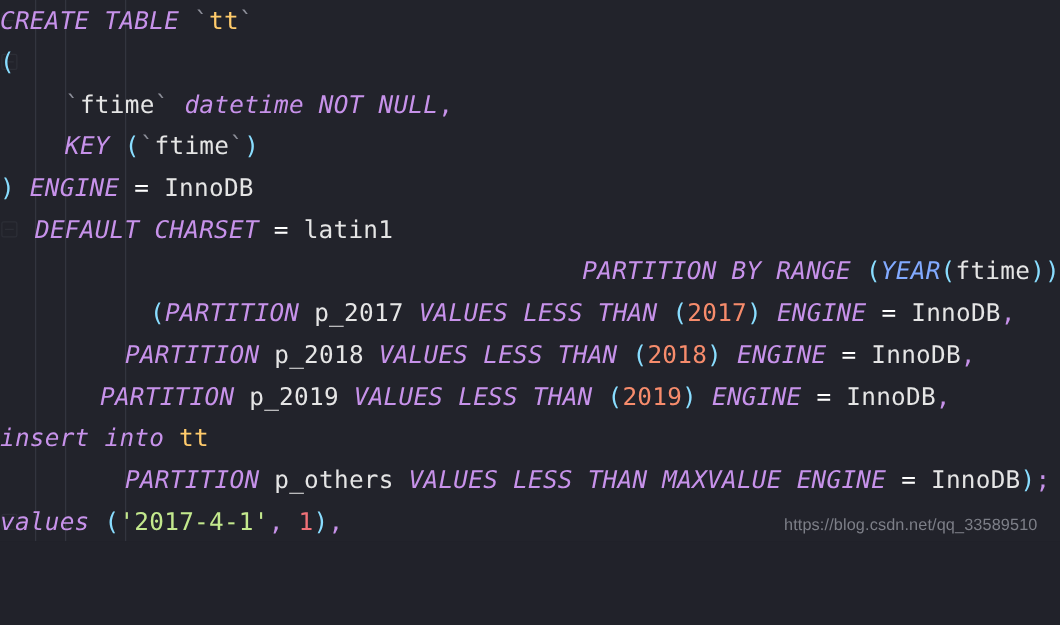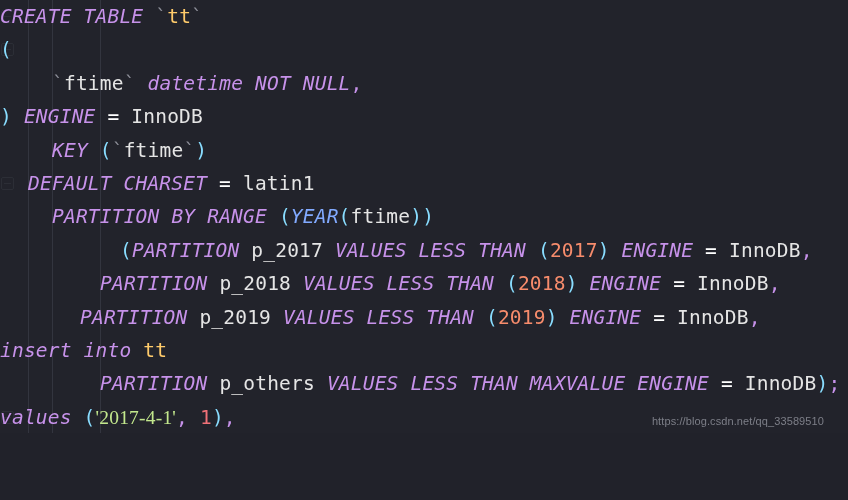--- a/index.html
+++ b/index.html
@@ -70,32 +70,32 @@
     letter-spacing: 0.2px;
   }
 
   
   .kw   { color: #c792ea; font-style: italic; }   
   .fn   { color: #82aaff; font-style: italic; }   
   .id   { color: #ffcb6b; }                        
   .plain{ color: #e5e5e5; }                        
   .num  { color: #f78c6c; }                        
   .num2 { color: #f07178; }                        
-  .str  { color: #c3e88d; font-family: Liberation Serif, serif; }                        
+  .str  { color: #c3e88d; }                        
   .punc { color: #89ddff; }                        
   .op   { color: #ffffff; }                        
   .comma{ color: #c792ea; }                        
   .tick { color: #8d8f99; }                        
 
   .watermark {
     position: absolute;
-    right: 24px;
+    right: 18px;
     bottom: 6px;
     font-family: "Liberation Sans", sans-serif;
-    font-size: 11px;
+    font-size: 13px;
     color: #7d7f88;
     letter-spacing: 0.1px;
     z-index: 5;
     user-select: none;
   }
 </style>
 </head>
 <body>
 
 <div id="editor">
@@ -109,24 +109,24 @@
       <div class="fold-marker" style="top: 43.4px;"></div>
       <div class="fold-marker" style="top: 177px;"></div>
       <div class="fold-marker" style="top: 410.8px;"></div>
       <div class="fold-marker" style="top: 444.2px;"></div>
       <div class="fold-marker" style="top: 477.6px;"></div>
     </div>
   <div class="code" id="code">
       <div class="line" style="padding-left: 0px;"><span class="kw">CREATE TABLE </span><span class="tick">`</span><span class="id">tt</span><span class="tick">`</span></div>
       <div class="line" style="padding-left: 0px;"><span class="punc">(</span></div>
       <div class="line" style="padding-left: 52px;"><span class="tick">`</span><span class="plain">ftime</span><span class="tick">` </span><span class="kw">datetime NOT NULL</span><span class="comma">,</span></div>
+      <div class="line" style="padding-left: 52px;"><span class="kw">KEY </span><span class="punc">(</span><span class="tick">`</span><span class="plain">ftime</span><span class="tick">`</span><span class="punc">)</span></div>
       <div class="line" style="padding-left: 0px;"><span class="punc">) </span><span class="kw">ENGINE</span><span class="op"> = </span><span class="plain">InnoDB</span></div>
-      <div class="line" style="padding-left: 52px;"><span class="kw">KEY </span><span class="punc">(</span><span class="tick">`</span><span class="plain">ftime</span><span class="tick">`</span><span class="punc">)</span></div>
       <div class="line" style="padding-left: 28px;"><span class="kw">DEFAULT CHARSET</span><span class="op"> = </span><span class="plain">latin1</span></div>
-      <div class="line" style="padding-left: 52px;"><span class="kw">PARTITION BY RANGE </span><span class="punc">(</span><span class="fn">YEAR</span><span class="punc">(</span><span class="plain">ftime</span><span class="punc">))</span></div>
+      <div class="line" style="padding-left: 52px; text-align: right;"><span class="kw">PARTITION BY RANGE </span><span class="punc">(</span><span class="fn">YEAR</span><span class="punc">(</span><span class="plain">ftime</span><span class="punc">))</span></div>
       <div class="line" style="padding-left: 120px;"><span class="punc">(</span><span class="kw">PARTITION </span><span class="plain">p_2017</span><span class="kw"> VALUES LESS THAN </span><span class="punc">(</span><span class="num">2017</span><span class="punc">) </span><span class="kw">ENGINE</span><span class="op"> = </span><span class="plain">InnoDB</span><span class="comma">,</span></div>
       <div class="line" style="padding-left: 100px;"><span class="kw">PARTITION </span><span class="plain">p_2018</span><span class="kw"> VALUES LESS THAN </span><span class="punc">(</span><span class="num">2018</span><span class="punc">) </span><span class="kw">ENGINE</span><span class="op"> = </span><span class="plain">InnoDB</span><span class="comma">,</span></div>
       <div class="line" style="padding-left: 80px;"><span class="kw">PARTITION </span><span class="plain">p_2019</span><span class="kw"> VALUES LESS THAN </span><span class="punc">(</span><span class="num">2019</span><span class="punc">) </span><span class="kw">ENGINE</span><span class="op"> = </span><span class="plain">InnoDB</span><span class="comma">,</span></div>
       <div class="line" style="padding-left: 0px;"><span class="kw">insert into </span><span class="id">tt</span></div>
       <div class="line" style="padding-left: 100px;"><span class="kw">PARTITION </span><span class="plain">p_others</span><span class="kw"> VALUES LESS THAN MAXVALUE ENGINE</span><span class="op"> = </span><span class="plain">InnoDB</span><span class="punc">)</span><span class="comma">;</span></div>
       <div class="line" style="padding-left: 0px;"><span class="kw">values </span><span class="punc">(</span><span class="str">'2017-4-1'</span><span class="comma">, </span><span class="num2">1</span><span class="punc">)</span><span class="comma">,</span></div>
     </div>
   <div class="watermark">https://blog.csdn.net/qq_33589510</div>
 </div>
 

